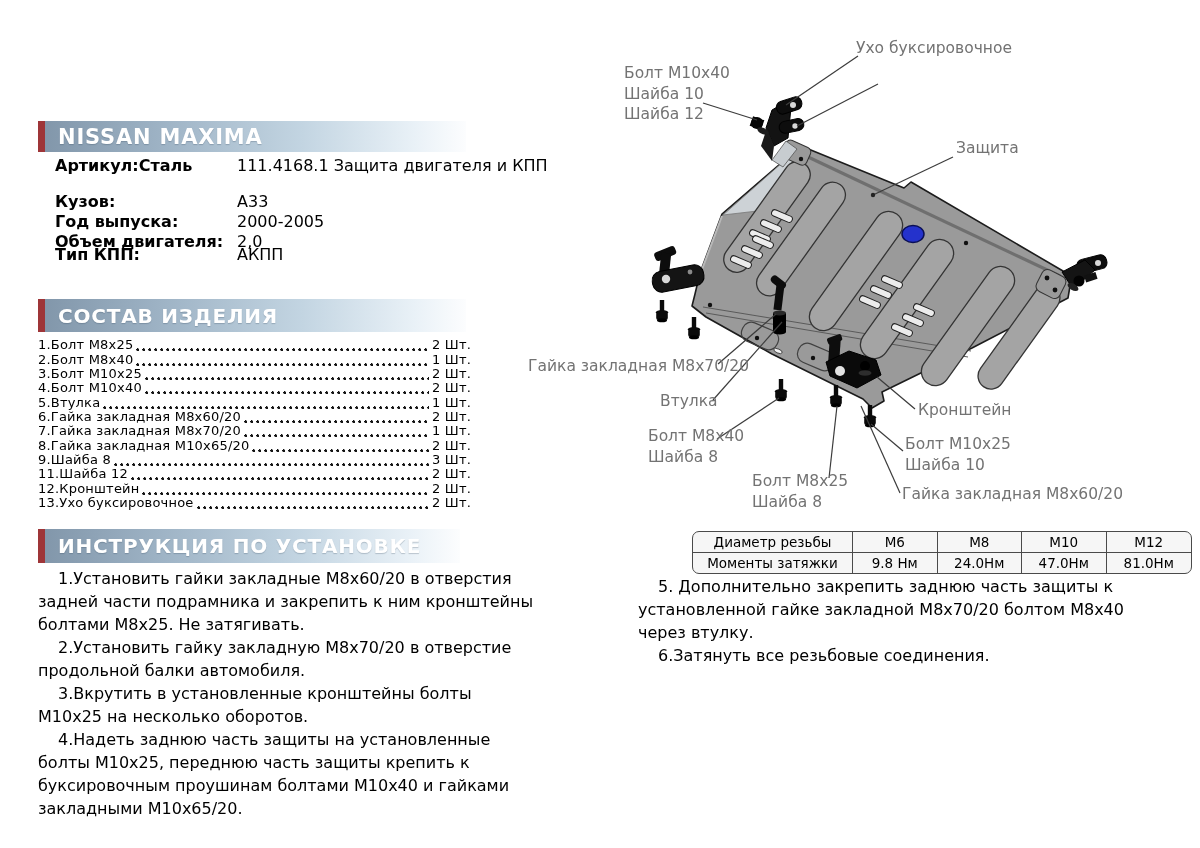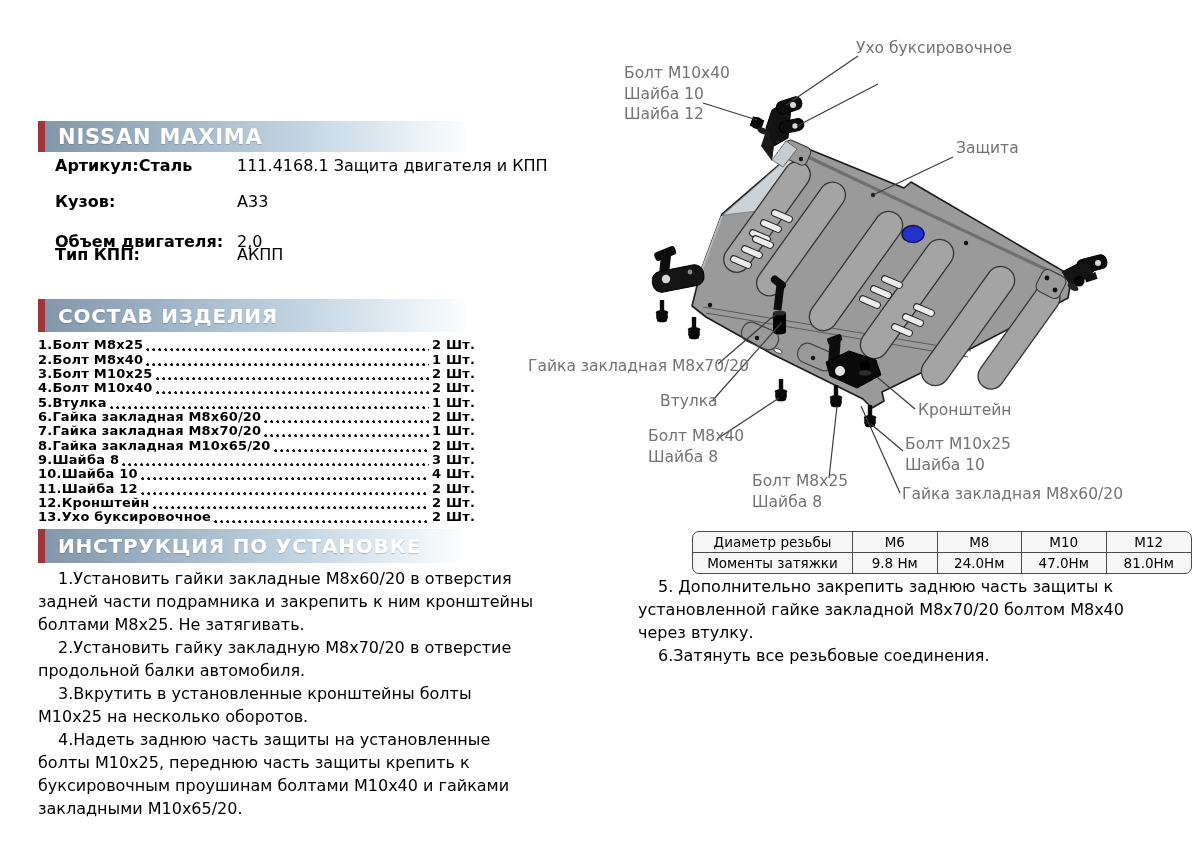--- a/index.html
+++ b/index.html
@@ -9,21 +9,21 @@
   .bar{position:absolute;height:32px;display:flex;align-items:center;
        background:linear-gradient(90deg,#8095a9 0%,#9fb4c6 30%,#c3d5e2 62%,#e9f1f7 88%,#fcfdfe 100%);}
   .bar .stripe{position:absolute;left:0;top:0;width:7px;height:100%;background:#9e3538;}
   .bar .bar-title{padding-left:20px;color:#fff;font-weight:bold;font-size:20px;
        letter-spacing:0.8px;text-shadow:0 1px 1px rgba(40,60,80,.25);white-space:nowrap;}
   
   .info-row{position:absolute;display:flex;font-size:16px;line-height:20px;white-space:nowrap;}
   .info-label{font-weight:bold;min-width:182px;}
   .info-value{font-weight:normal;}
   
-  .parts{position:absolute;left:38px;top:338px;width:442px;font-size:13px;letter-spacing:0.2px;font-weight:bold;}
+  .parts{position:absolute;left:38px;top:338px;width:442px;font-size:13px;letter-spacing:0.2px;}
   .pl-row{display:flex;align-items:flex-end;height:14.35px;}
   .pl-name{white-space:nowrap;}
   .pl-dots{flex:1;margin:0 3px;height:12px;
      background-image:radial-gradient(circle at 1.7px 1.7px,#151515 1.25px,transparent 1.55px);
      background-size:6px 4px;background-repeat:repeat-x;background-position:0 100%;}
   .pl-qty{width:48px;white-space:nowrap;}
   
   .instr{position:absolute;font-size:16px;line-height:23px;}
   .instr p{margin:0;text-indent:20px;}
   
@@ -52,20 +52,24 @@
 
   <div class="info-row" style="left:55px;top:156px;">
     <span class="info-label">Артикул:Сталь</span>
     <span class="info-value">111.4168.1 Защита двигателя и КПП</span>
   </div>
 
   <div class="info-row" style="left:55px;top:192px;">
     <span class="info-label">Кузов:</span>
     <span class="info-value">A33</span>
   </div>
+  <div class="info-row" style="left:55px;top:212px;">
+    <span class="info-label">Год выпуска:</span>
+    <span class="info-value">2000-2005</span>
+  </div>
   <div class="info-row" style="left:55px;top:232px;">
     <span class="info-label">Объем двигателя:</span>
     <span class="info-value">2,0</span>
   </div>
   <div class="info-row" style="left:55px;top:245px;">
     <span class="info-label">Тип КПП:</span>
     <span class="info-value">АКПП</span>
   </div>
 
   <div class="bar" style="left:38px;top:299px;width:428px;height:33px;">
@@ -111,25 +115,20 @@
       </div>
     <div class="pl-row">
         <span class="pl-name">8.Гайка закладная M10x65/20</span>
         <span class="pl-dots"></span>
         <span class="pl-qty">2 Шт.</span>
       </div>
     <div class="pl-row">
         <span class="pl-name">9.Шайба 8</span>
         <span class="pl-dots"></span>
         <span class="pl-qty">3 Шт.</span>
-      </div>
-    <div class="pl-row">
-        <span class="pl-name">10.Шайба 10</span>
-        <span class="pl-dots"></span>
-        <span class="pl-qty">4 Шт.</span>
       </div>
     <div class="pl-row">
         <span class="pl-name">11.Шайба 12</span>
         <span class="pl-dots"></span>
         <span class="pl-qty">2 Шт.</span>
       </div>
     <div class="pl-row">
         <span class="pl-name">12.Кронштейн</span>
         <span class="pl-dots"></span>
         <span class="pl-qty">2 Шт.</span>

